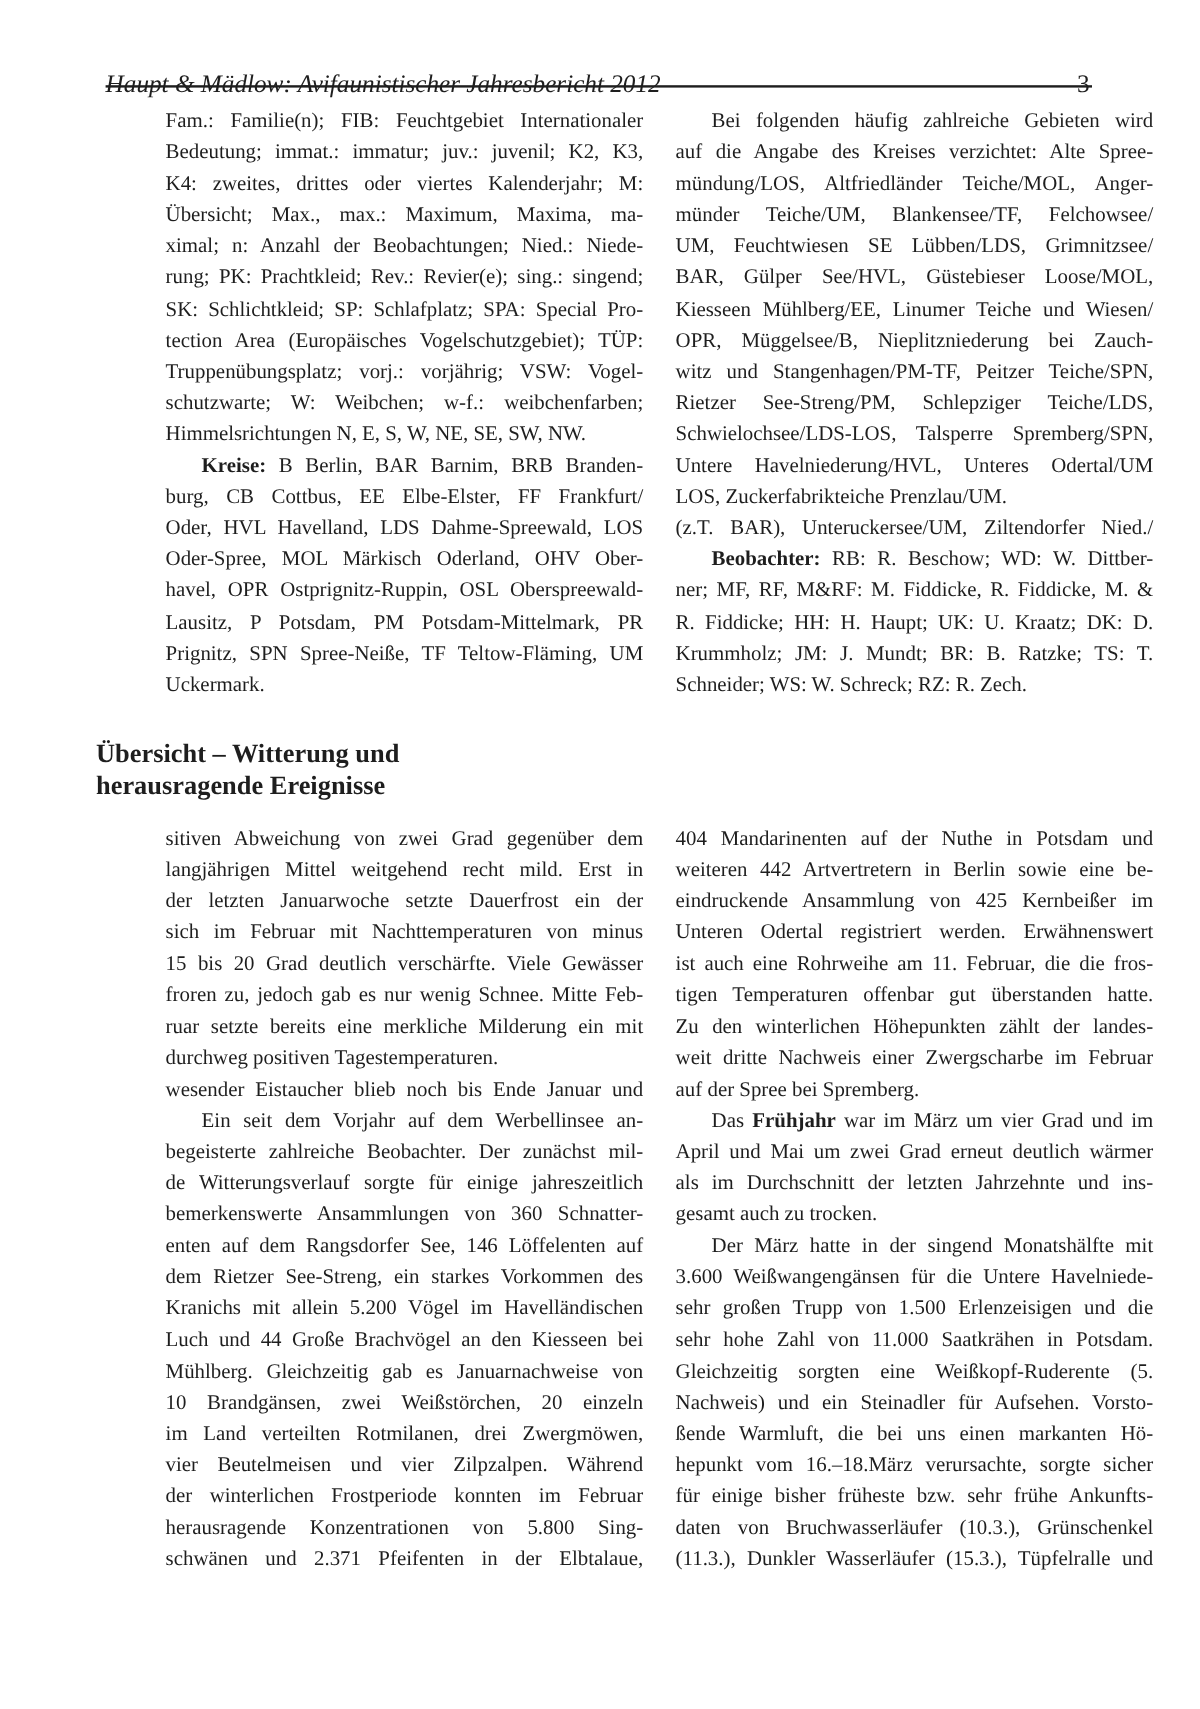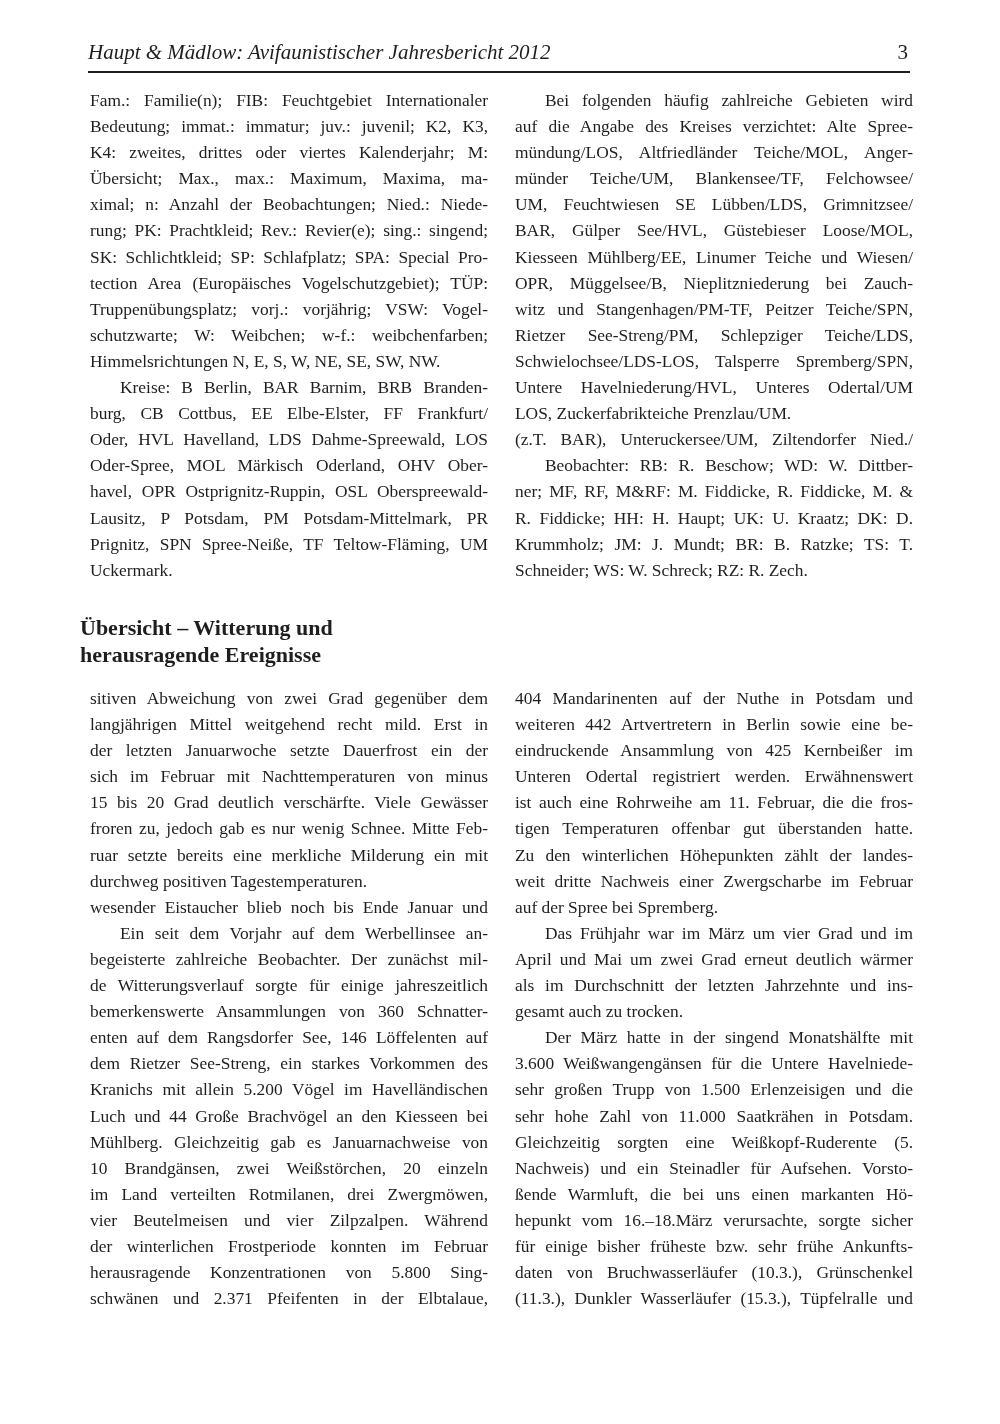--- a/index.html
+++ b/index.html
@@ -1,26 +1,26 @@
 <!DOCTYPE html>
 <html><head>
 <meta charset="utf-8">
 <style>
   html, body { margin: 0; padding: 0; background: #ffffff; }
   body { width: 1000px; height: 1424px; position: relative; overflow: hidden; color: #1e1e1e;
          font-family: "Liberation Serif", "DejaVu Serif", serif; }
-  .header { position: absolute; left: 88px; top: 38px; width: 822px; height: 28px; font-family: Liberation Serif, serif; }
+  .header { position: absolute; left: 88px; top: 56px; width: 822px; height: 28px; font-family: Liberation Serif, serif; }
   .header .title { position: absolute; left: 0; top: 0; font-style: italic; font-size: 21px; line-height: 28px; }
   .header .pnum { position: absolute; right: 2px; top: 0; font-size: 21px; line-height: 28px; }
   .rule { position: absolute; left: 88px; top: 71px; width: 822px; height: 2px; background: #1e1e1e; }
-  .col { position: absolute; width: 398px; font-size: 17.4px; line-height: 26.1px; }
+  .col { position: absolute; width: 398px; font-size: 17.4px; line-height: 26.1px; margin-left: 48px; }
   .col .ln { display: block; text-align: justify; text-align-last: justify; white-space: nowrap; height: 26.1px; overflow: visible; }
   .col .ln.last { text-align-last: left; }
   .col .ln.indent { text-indent: 30px; }
-  b { font-weight: normal; }
+  b { font-weight: bold; }
   .heading { position: absolute; left: 80px; top: 614px; width: 400px; font-weight: bold; font-size: 22px; line-height: 27px; }
   .heading span { display: block; }
 </style>
 </head>
 <body>
 
 <div class="header">
   <span class="title">Haupt &amp; Mädlow: Avifaunistischer Jahresbericht 2012</span>
   <span class="pnum">3</span>
 </div>

